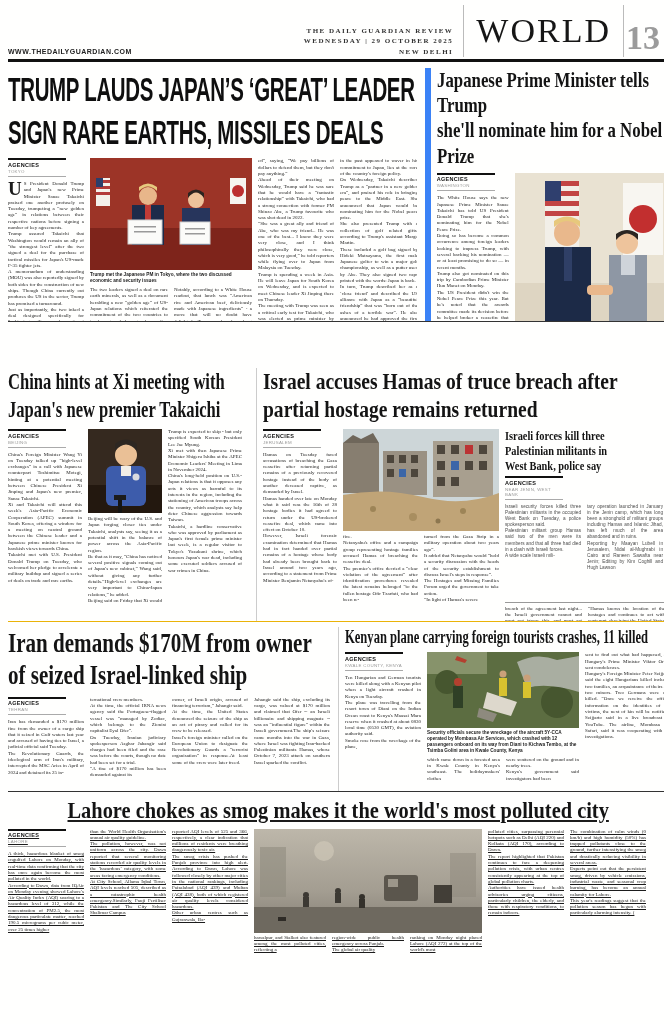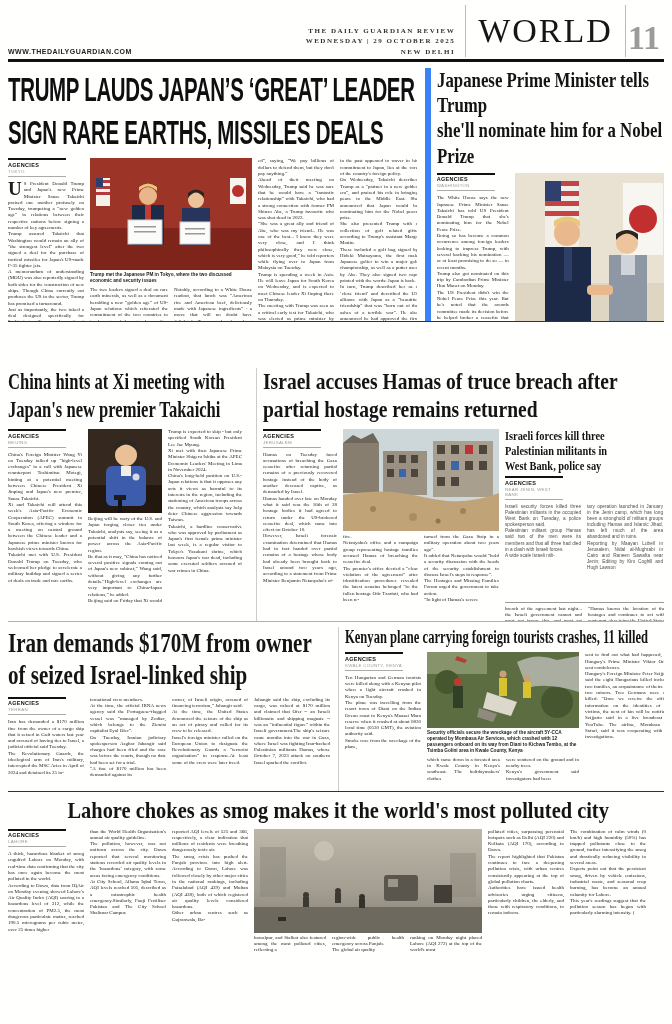--- a/index.html
+++ b/index.html
@@ -72,21 +72,21 @@
   .iran-body { display:flex; gap:6px; }
   .art-kenya { width:326px; border-left:1px solid #ccc; padding-left:6px; }
   .art-kenya .hl { font-size:18.5px; line-height:1.15; width:147%; transform:scaleX(0.68); margin-bottom:4px; }
   .kenya-body { display:flex; gap:6px; }
   .kenya-mid { width:152px; flex:none; }
   .kenya-mid .subrow .btxt { width:73px; }
   .cw86 { width:86px; flex:none; }
 
   
   .row4 { height:176px; padding-top:5px; display:block; }
-  .art-lahore { width:656px; }
+  .art-lahore { width:656px;text-decoration:underline; }
   .art-lahore .hl { font-size:24px; line-height:1.15; width:118%; transform:scaleX(0.85); margin-bottom:4px; padding-left:70px; }
   .lahore-body { display:flex; gap:6px; }
   .lahore-photo-col { width:228px; flex:none; }
   .lahore-frags { display:flex; gap:6px; margin-top:2px; }
   .lahore-frags .btxt { width:72px; }
 </style>
 </head>
 <body>
 
 <div class="page">
@@ -94,21 +94,21 @@
   <div class="header">
     <div class="site-url">WWW.THEDAILYGUARDIAN.COM</div>
     <div class="masthead">
       <div>THE DAILY GUARDIAN REVIEW</div>
       <div>WEDNESDAY | 29 OCTOBER 2025</div>
       <div>NEW DELHI</div>
     </div>
     <div class="world-box">
       <div class="world-title">WORLD</div>
     </div>
-    <div class="page-num">11</div>
+    <div class="page-num">13</div>
   </div>
 
   <div class="row row1">
     <article class="art-trump">
       <h1 class="hl-main">TRUMP LAUDS JAPAN’S ‘GREAT’ LEADER
 SIGN RARE EARTHS, MISSILES DEALS</h1>
       <div class="trump-body">
         <div class="cw76">
           <div class="byline">
             <div class="agency">AGENCIES</div>

